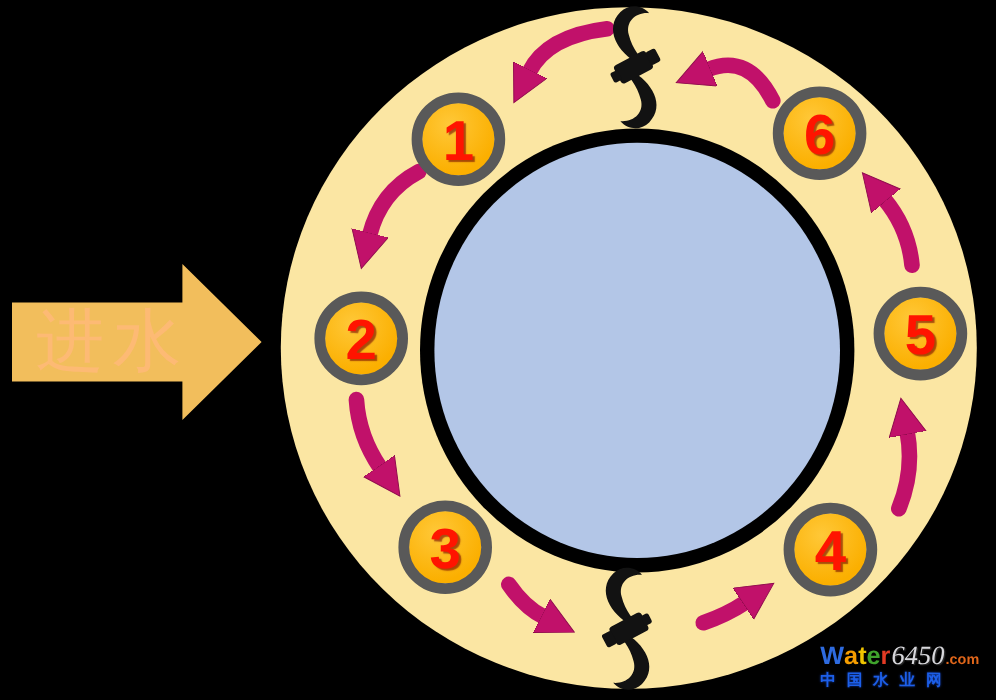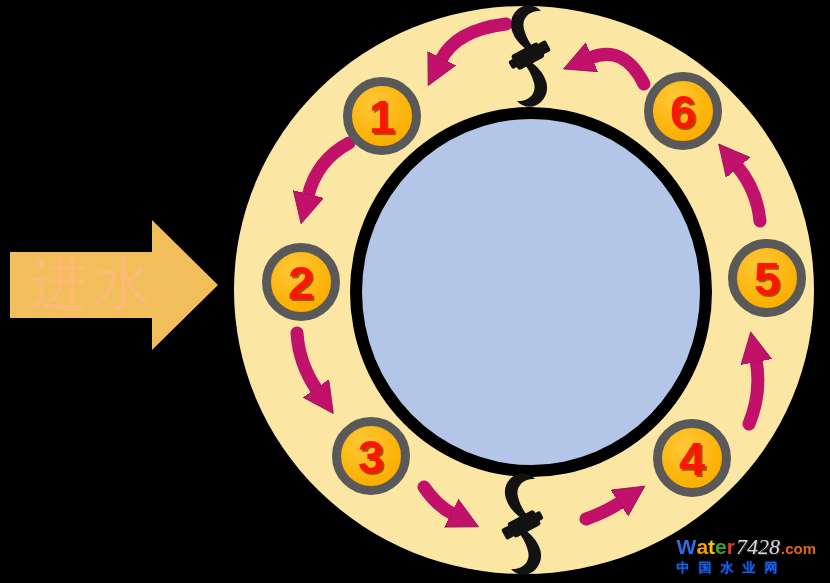--- a/index.html
+++ b/index.html
@@ -38,24 +38,24 @@
   .wl{font-size:21px;font-weight:bold;letter-spacing:0;}
   .wl-blue{color:#2E6BE0;}
   .wl-orange{color:#F59D00;}
   .wl-yellow{color:#EFC400;}
   .wl-green{color:#3FA32C;}
   .wl-red{color:#E33A24;}
   .wm-num{
     font-family:"Liberation Serif","DejaVu Serif",serif;font-style:italic;
     font-size:22px;color:#D8D8DC;text-shadow:1px 1px 1px #333;margin-left:1px;
   }
-  .wm-tld{font-size:15px;color:#E0661A;font-weight:bold;margin-left:1px;}
+  .wm-tld{font-size:12px;color:#E0661A;font-weight:bold;margin-left:1px;}
   .wm-line2{
     font-size:13px;font-weight:bold;color:#1C5FE8;letter-spacing:9px;
-    text-shadow:0 0 2px rgba(30,80,220,.8);margin-top:3px;white-space:nowrap;
+    text-shadow:0 0 2px rgba(30,80,220,.8);margin-top:3px;white-space:nowrap;font-family:Liberation Mono, monospace;
   }
 </style>
 </head>
 <body>
 
 <div id="stage">
 
   <svg id="diagram-svg" width="830" height="583" viewBox="0 0 830 583">
     <defs>
       <marker id="ah" markerUnits="strokeWidth" markerWidth="2.5" markerHeight="2.5" refX="0.15" refY="1.2" orient="auto">
@@ -114,19 +114,19 @@
     <span>6</span>
   </div>
 
   <div id="watermark">
     <div class="wm-line1">
       <span class="wl wl-blue">W</span>
       <span class="wl wl-orange">a</span>
       <span class="wl wl-yellow">t</span>
       <span class="wl wl-green">e</span>
       <span class="wl wl-red">r</span>
-      <span class="wm-num">7428</span>
+      <span class="wm-num">6450</span>
       <span class="wm-tld">.com</span>
     </div>
     <div class="wm-line2">中国水业网</div>
   </div>
 
 </div>
 
 </body></html>

